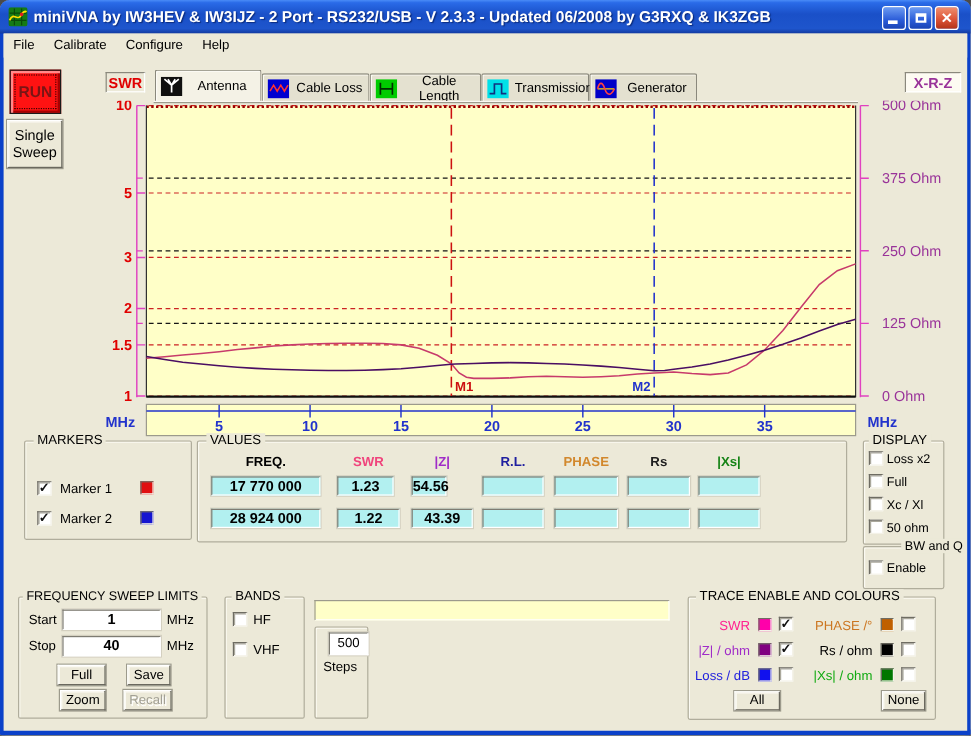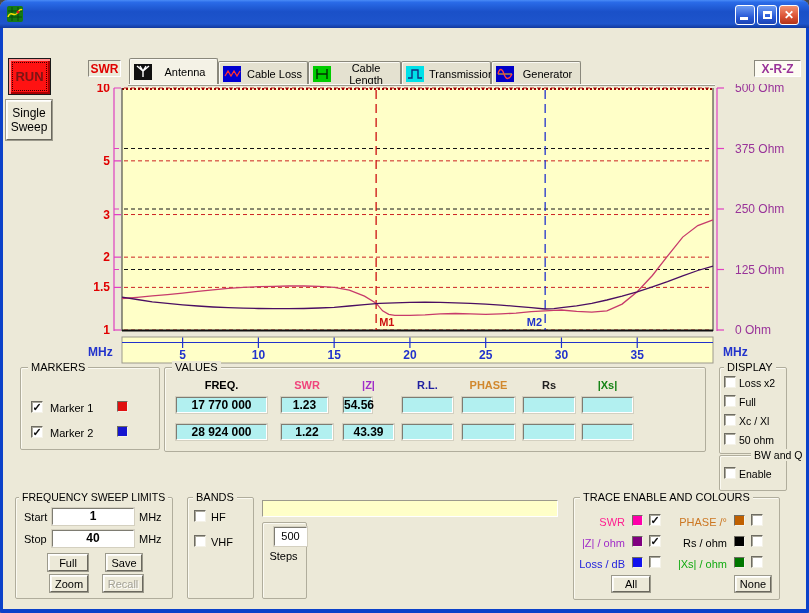--- a/index.html
+++ b/index.html
@@ -109,29 +109,36 @@
 
   <div class="titlebar">
     <span class="app-icon">
       <svg width="16" height="16" viewBox="0 0 16 16">
         <rect x="0" y="0" width="16" height="16" rx="2" fill="#157A15"></rect>
         <path d="M1 5 H15 M1 11 H15 M5 1 V15 M11 1 V15" stroke="#0A4A0A" stroke-width="1"></path>
         <path d="M1 11 C4 3,8 13,11 6 C12 4,14 3,15 4" stroke="#FFE000" stroke-width="1.5" fill="none"></path>
         <circle cx="11" cy="6" r="1.5" fill="#E02020"></circle>
       </svg>
     </span>
+    <span class="title-text">miniVNA by IW3HEV &amp; IW3IJZ - 2 Port - RS232/USB - V 2.3.3 - Updated 06/2008 by G3RXQ &amp; IK3ZGB</span>
     <span class="tb-btn min">
         <span class="glyph-min"></span>
       </span>
     <span class="tb-btn max">
         <span class="glyph-max"></span>
       </span>
     <span class="tb-btn close">✕</span>
   </div>
 
+  <div class="menubar">
+    <span class="menu-item">File</span>
+    <span class="menu-item">Calibrate</span>
+    <span class="menu-item">Configure</span>
+    <span class="menu-item">Help</span>
+  </div>
 
   <button class="run-btn">RUN</button>
   <button class="sweep-btn">
     <span>Single</span><br>
     <span>Sweep</span>
   </button>
 
   <div class="mode-label swr-label">SWR</div>
   <div class="mode-label xrz-label">X-R-Z</div>
 

